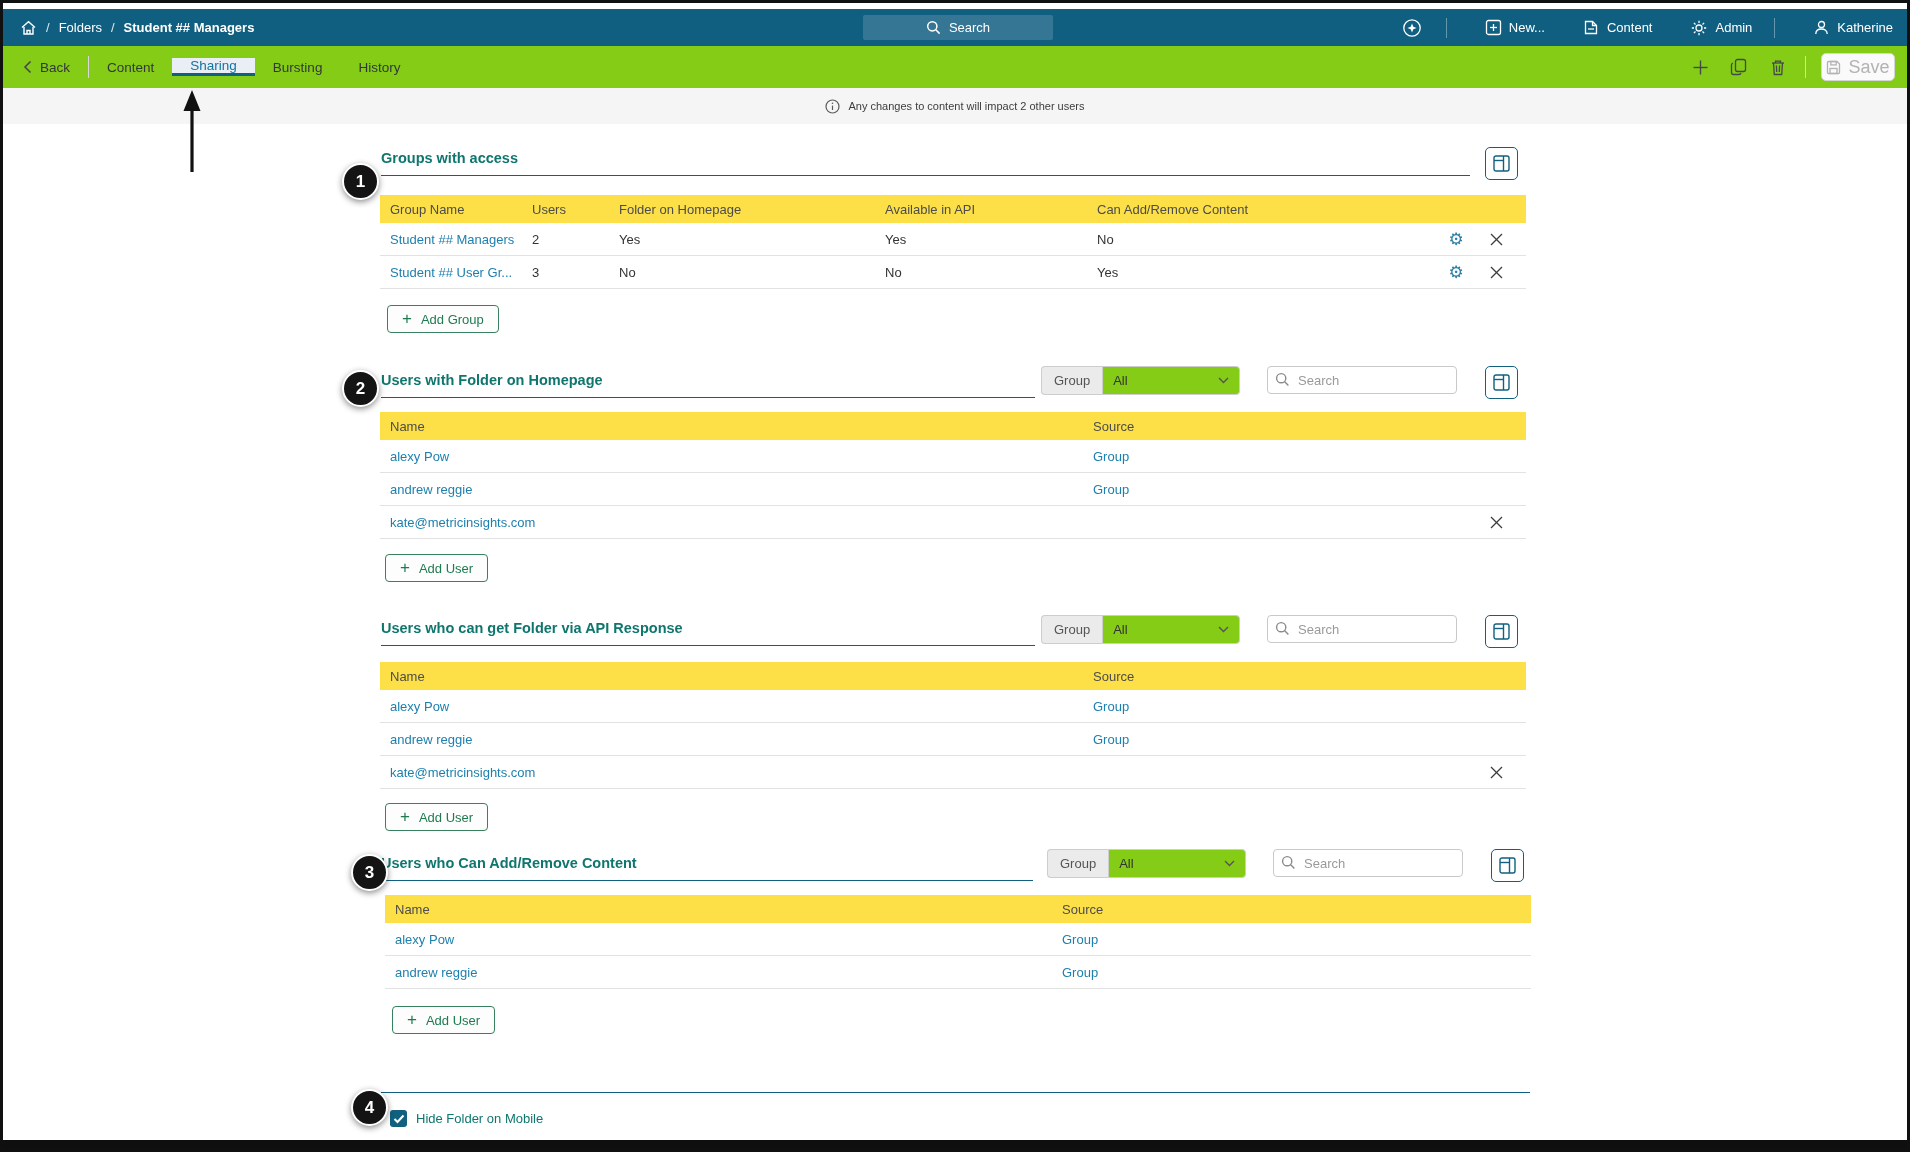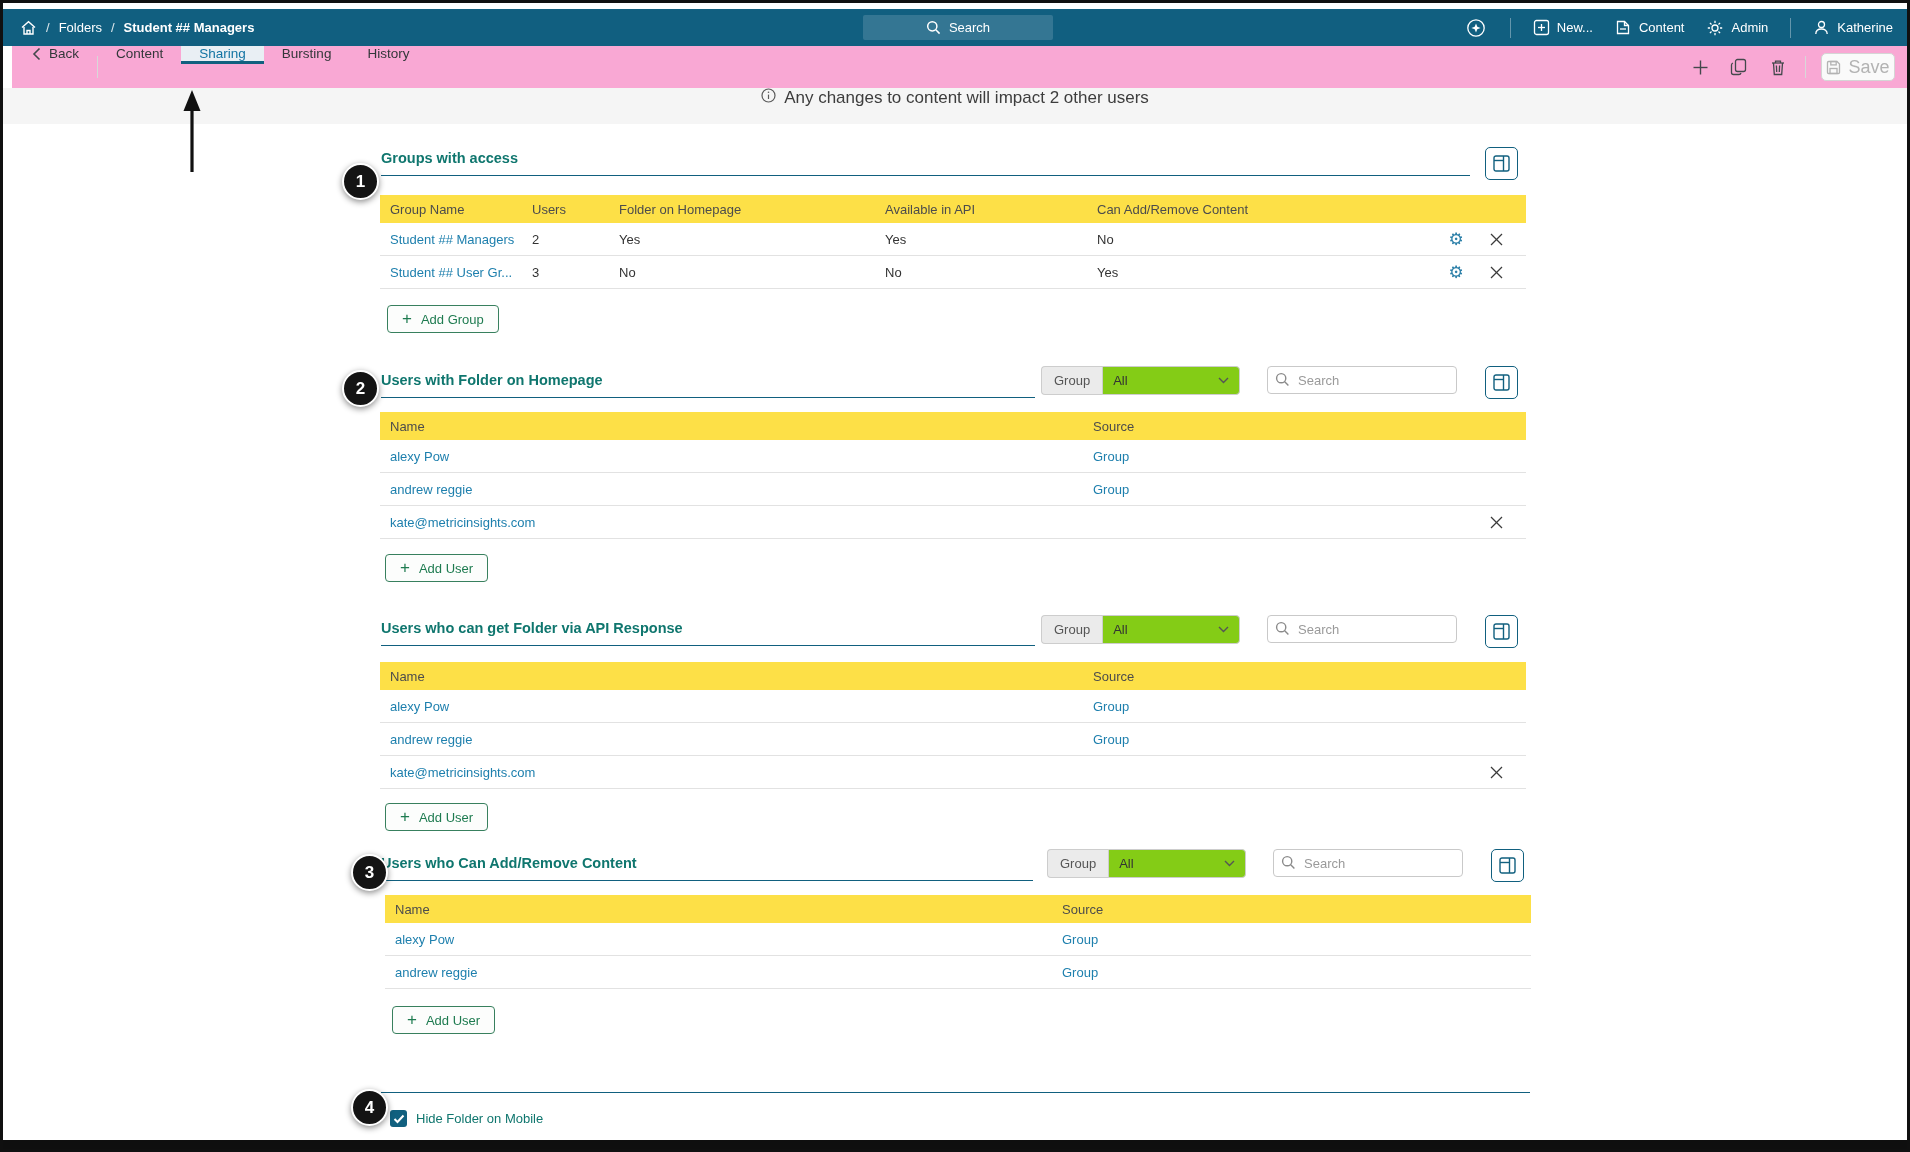--- a/index.html
+++ b/index.html
@@ -11,38 +11,38 @@
   
   .topbar { position:absolute; top:9px; left:3px; right:3px; height:37px; background:#115f80;
             display:flex; align-items:center; color:#fff; font-size:13px; }
   .crumbs { display:flex; align-items:center; gap:9px; margin-left:16px; }
   .crumbs .sep { opacity:.85; font-size:13px; }
   .crumb-current { font-weight:bold; }
   .top-search { position:absolute; left:860px; top:6px; width:190px; height:25px;
                 background:rgba(255,255,255,.15); border-radius:2px; display:flex; align-items:center;
                 justify-content:center; gap:8px; cursor:pointer; }
   .top-right { position:absolute; right:14px; top:0; height:37px; display:flex; align-items:center; gap:22px; }
-  .top-item { display:flex; align-items:center; gap:7px; cursor:pointer; }
+  .top-item { display:flex; align-items:center; gap:7px; cursor:pointer;margin-left:16px; }
   .vdiv { width:1px; height:20px; background:rgba(255,255,255,.35); }
 
   
-  .tabbar { position:absolute; top:46px; left:12px; right:3px; height:42px; background:#f9a8d4;
-            display:flex; align-items:flex-start; font-size:13.5px; color:#33373a; }
+  .tabbar { position:absolute; top:46px; left:3px; right:3px; height:42px; background:#84cc16;
+            display:flex; align-items:center; font-size:13.5px; color:#33373a; }
   .back { display:flex; align-items:center; gap:8px; padding:0 18px 0 20px; cursor:pointer; }
   .tab-div { width:1px; height:22px; background:#d8d8d8; align-self:center; }
   .tab { display:flex; align-items:center; padding:0 18px; cursor:pointer; }
   .tab.active { background:#e9eff4; color:#1374a3; border-bottom:3px solid #11607f; }
   .tb-actions { position:absolute; right:12px; top:0; height:42px; display:flex; align-items:center; gap:15px; }
   .icon-btn { display:flex; align-items:center; justify-content:center; width:24px; height:24px; cursor:pointer; }
   .save-btn { width:74px; height:28px; border:1px solid #d5d5d5; border-radius:5px; background:#fafafa;
               color:#b3b3b3; display:flex; align-items:center; justify-content:center; gap:7px; font-size:18px; }
 
   
   .banner { position:absolute; top:88px; left:3px; right:3px; height:36px; background:#f5f5f5;
-            display:flex; justify-content:center; gap:8px; font-size:17px; color:#3d3d3d; }
+            display:flex; align-items:center; justify-content:center; gap:8px; font-size:11px; color:#3d3d3d; }
 
   
   .anno-arrow { position:absolute; left:181px; top:90px; }
   .badge { position:absolute; width:37px; height:37px; border-radius:50%; background:#141414;
            border:2px solid #fff; box-shadow:0 2px 6px rgba(0,0,0,.45); color:#fff; font-size:17px;
            font-weight:bold; display:flex; align-items:center; justify-content:center; z-index:5; }
 
   
   .section { position:absolute; left:381px; width:1148px; }
   .sec-title { color:#0f766e; font-size:14.5px; font-weight:bold; }

